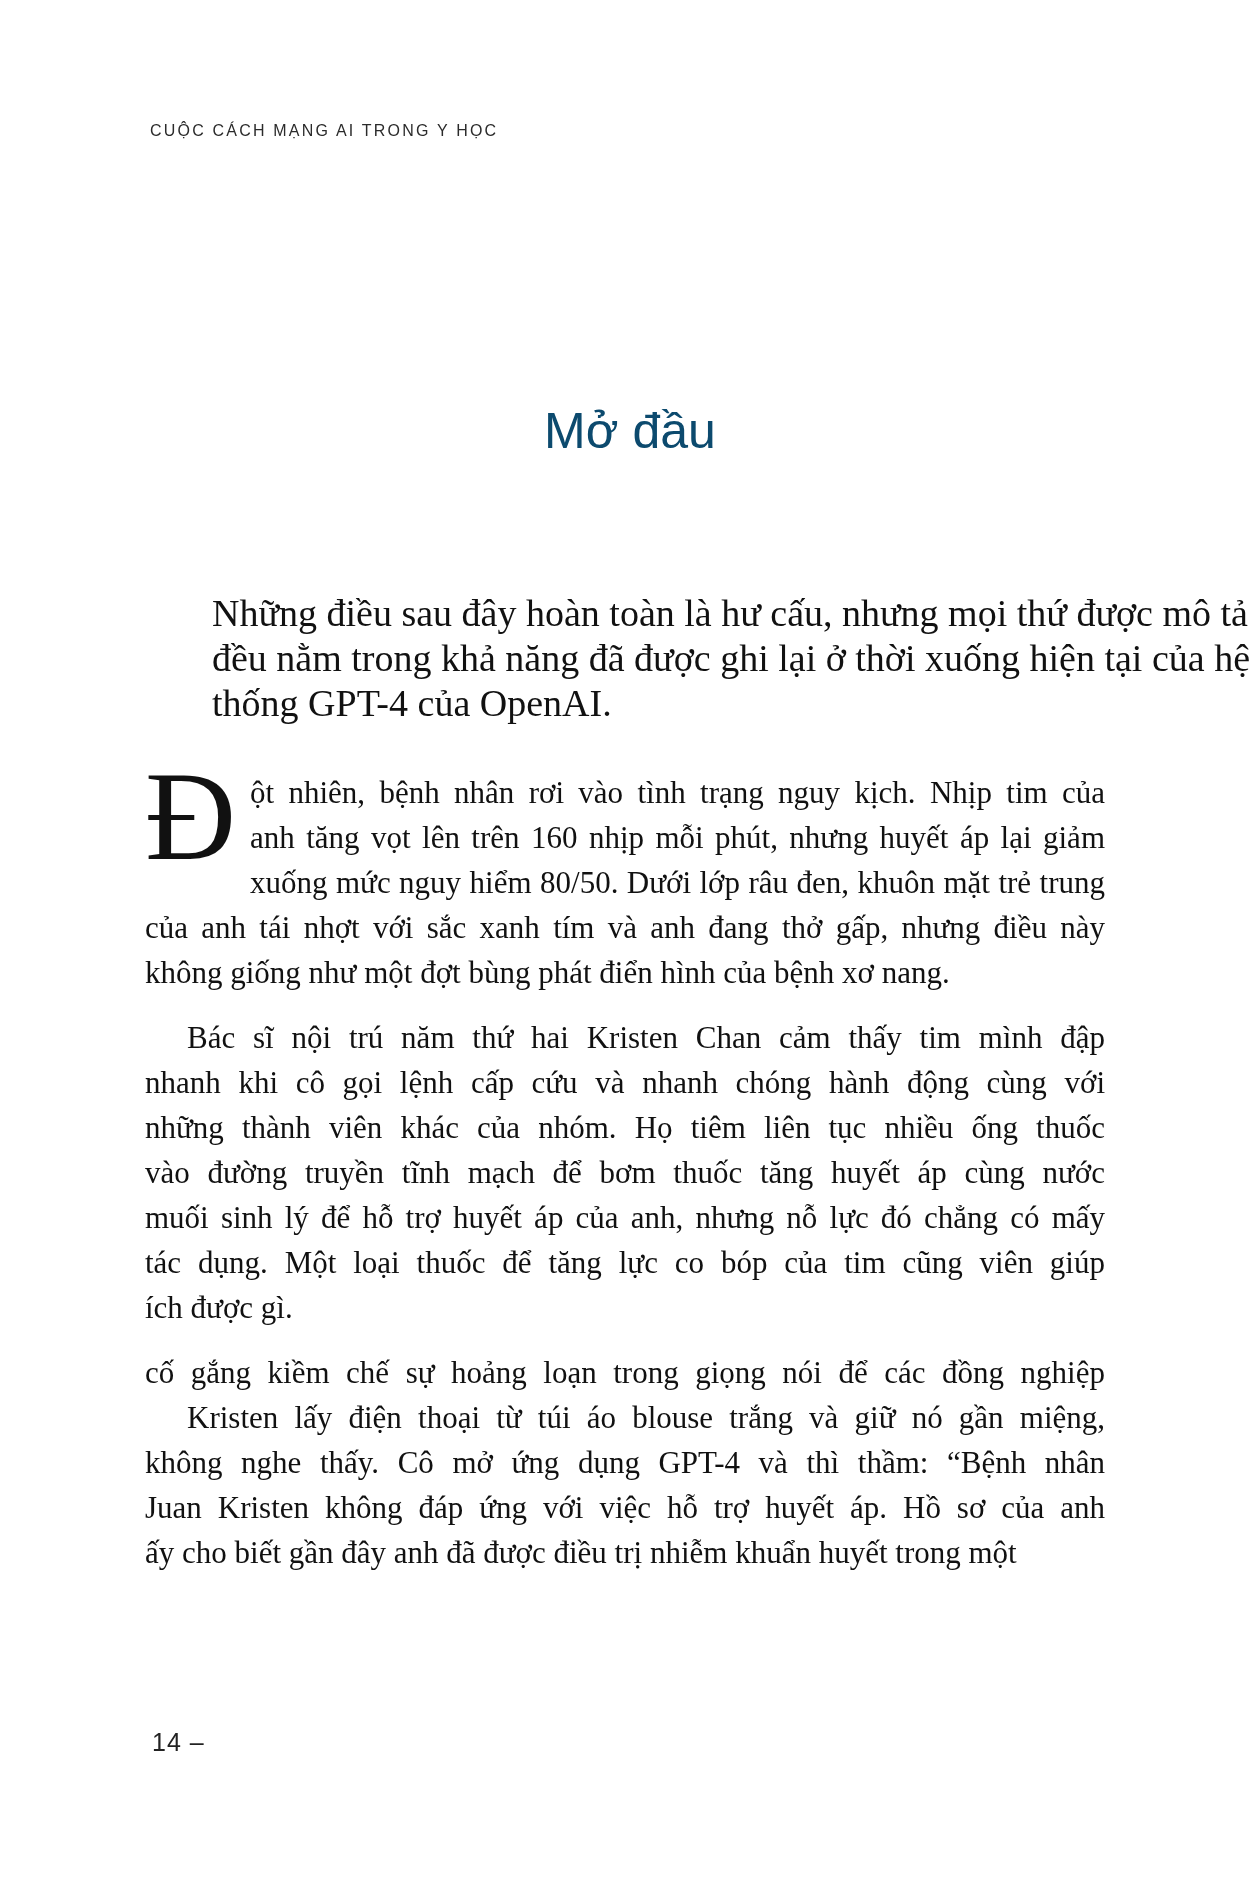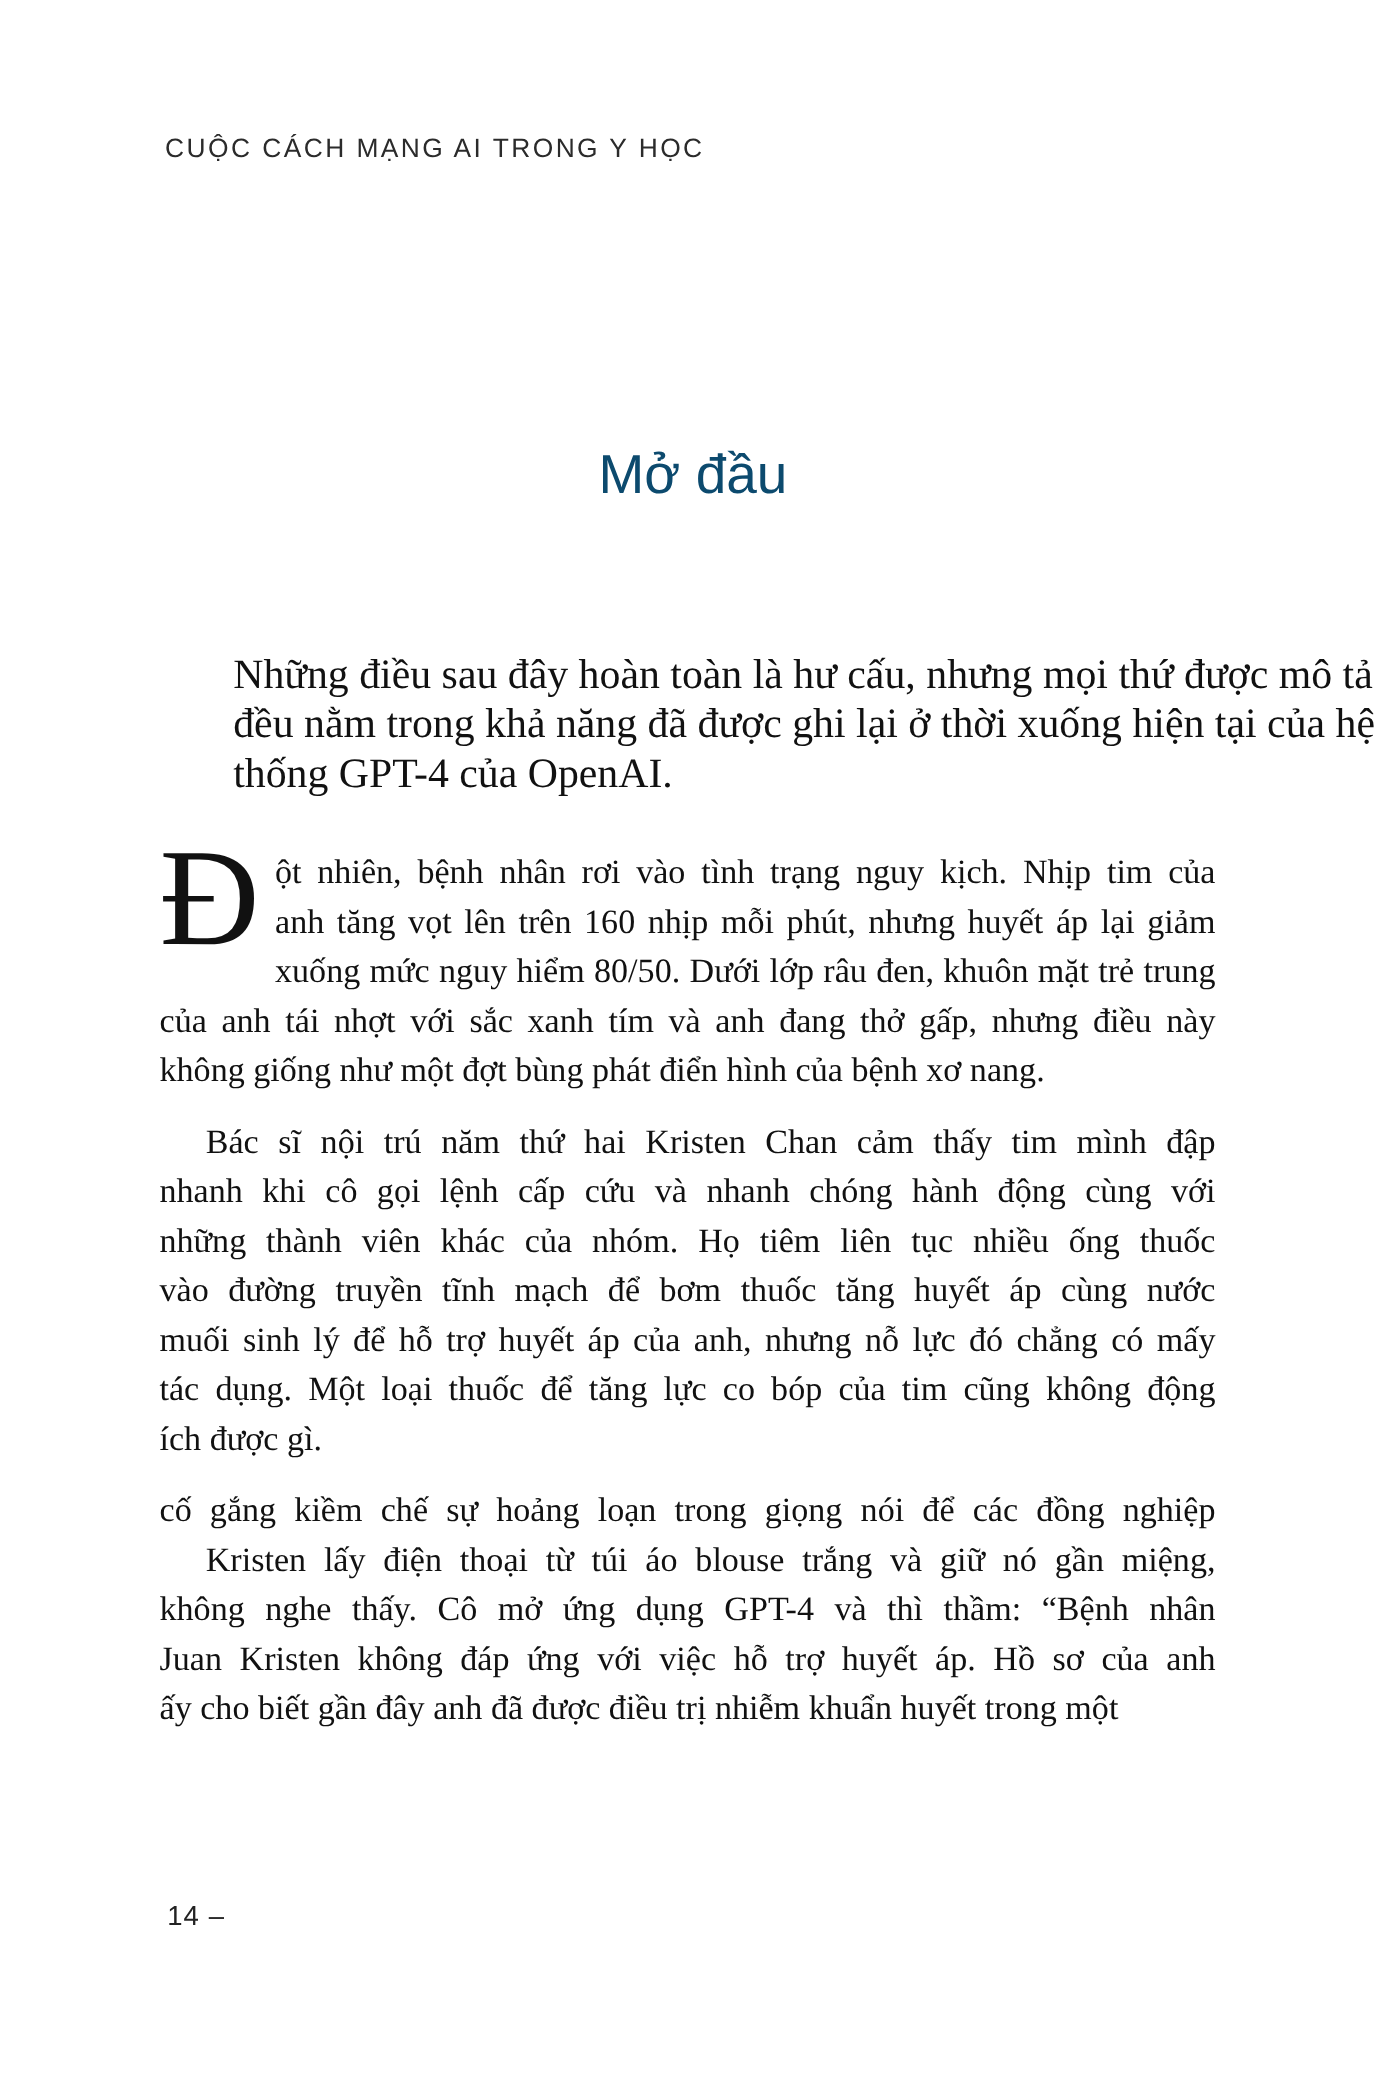--- a/index.html
+++ b/index.html
@@ -14,21 +14,21 @@
     background: #ffffff;
     color: #1a1a1a;
     overflow: hidden;
     font-family: "Liberation Serif", "DejaVu Serif", serif;
   }
   .running-header {
     position: absolute;
     left: 150px;
     top: 122px;
     font-family: "Liberation Sans", "DejaVu Sans", sans-serif;
-    font-size: 24px;
+    font-size: 16px;
     font-weight: 500;
     letter-spacing: 2.2px;
     color: #2b2b2b;
     white-space: nowrap;
   }
   .chapter-title {
     position: absolute;
     left: 0;
     right: 0;
     top: 402px;
@@ -108,21 +108,21 @@
       <div class="line just">của anh tái nhợt với sắc xanh tím và anh đang thở gấp, nhưng điều này</div>
       <div class="line">không giống như một đợt bùng phát điển hình của bệnh xơ nang.</div>
     </div>
 
     <div class="paragraph">
       <div class="line just indent">Bác sĩ nội trú năm thứ hai Kristen Chan cảm thấy tim mình đập</div>
       <div class="line just">nhanh khi cô gọi lệnh cấp cứu và nhanh chóng hành động cùng với</div>
       <div class="line just">những thành viên khác của nhóm. Họ tiêm liên tục nhiều ống thuốc</div>
       <div class="line just">vào đường truyền tĩnh mạch để bơm thuốc tăng huyết áp cùng nước</div>
       <div class="line just">muối sinh lý để hỗ trợ huyết áp của anh, nhưng nỗ lực đó chẳng có mấy</div>
-      <div class="line just">tác dụng. Một loại thuốc để tăng lực co bóp của tim cũng không động</div>
+      <div class="line just">tác dụng. Một loại thuốc để tăng lực co bóp của tim cũng viên giúp</div>
       <div class="line">ích được gì.</div>
     </div>
 
     <div class="paragraph">
       <div class="line just">cố gắng kiềm chế sự hoảng loạn trong giọng nói để các đồng nghiệp</div>
       <div class="line just indent">Kristen lấy điện thoại từ túi áo blouse trắng và giữ nó gần miệng,</div>
       <div class="line just">không nghe thấy. Cô mở ứng dụng GPT-4 và thì thầm: “Bệnh nhân</div>
       <div class="line just">Juan Kristen không đáp ứng với việc hỗ trợ huyết áp. Hồ sơ của anh</div>
       <div class="line">ấy cho biết gần đây anh đã được điều trị nhiễm khuẩn huyết trong một</div>
     </div>

